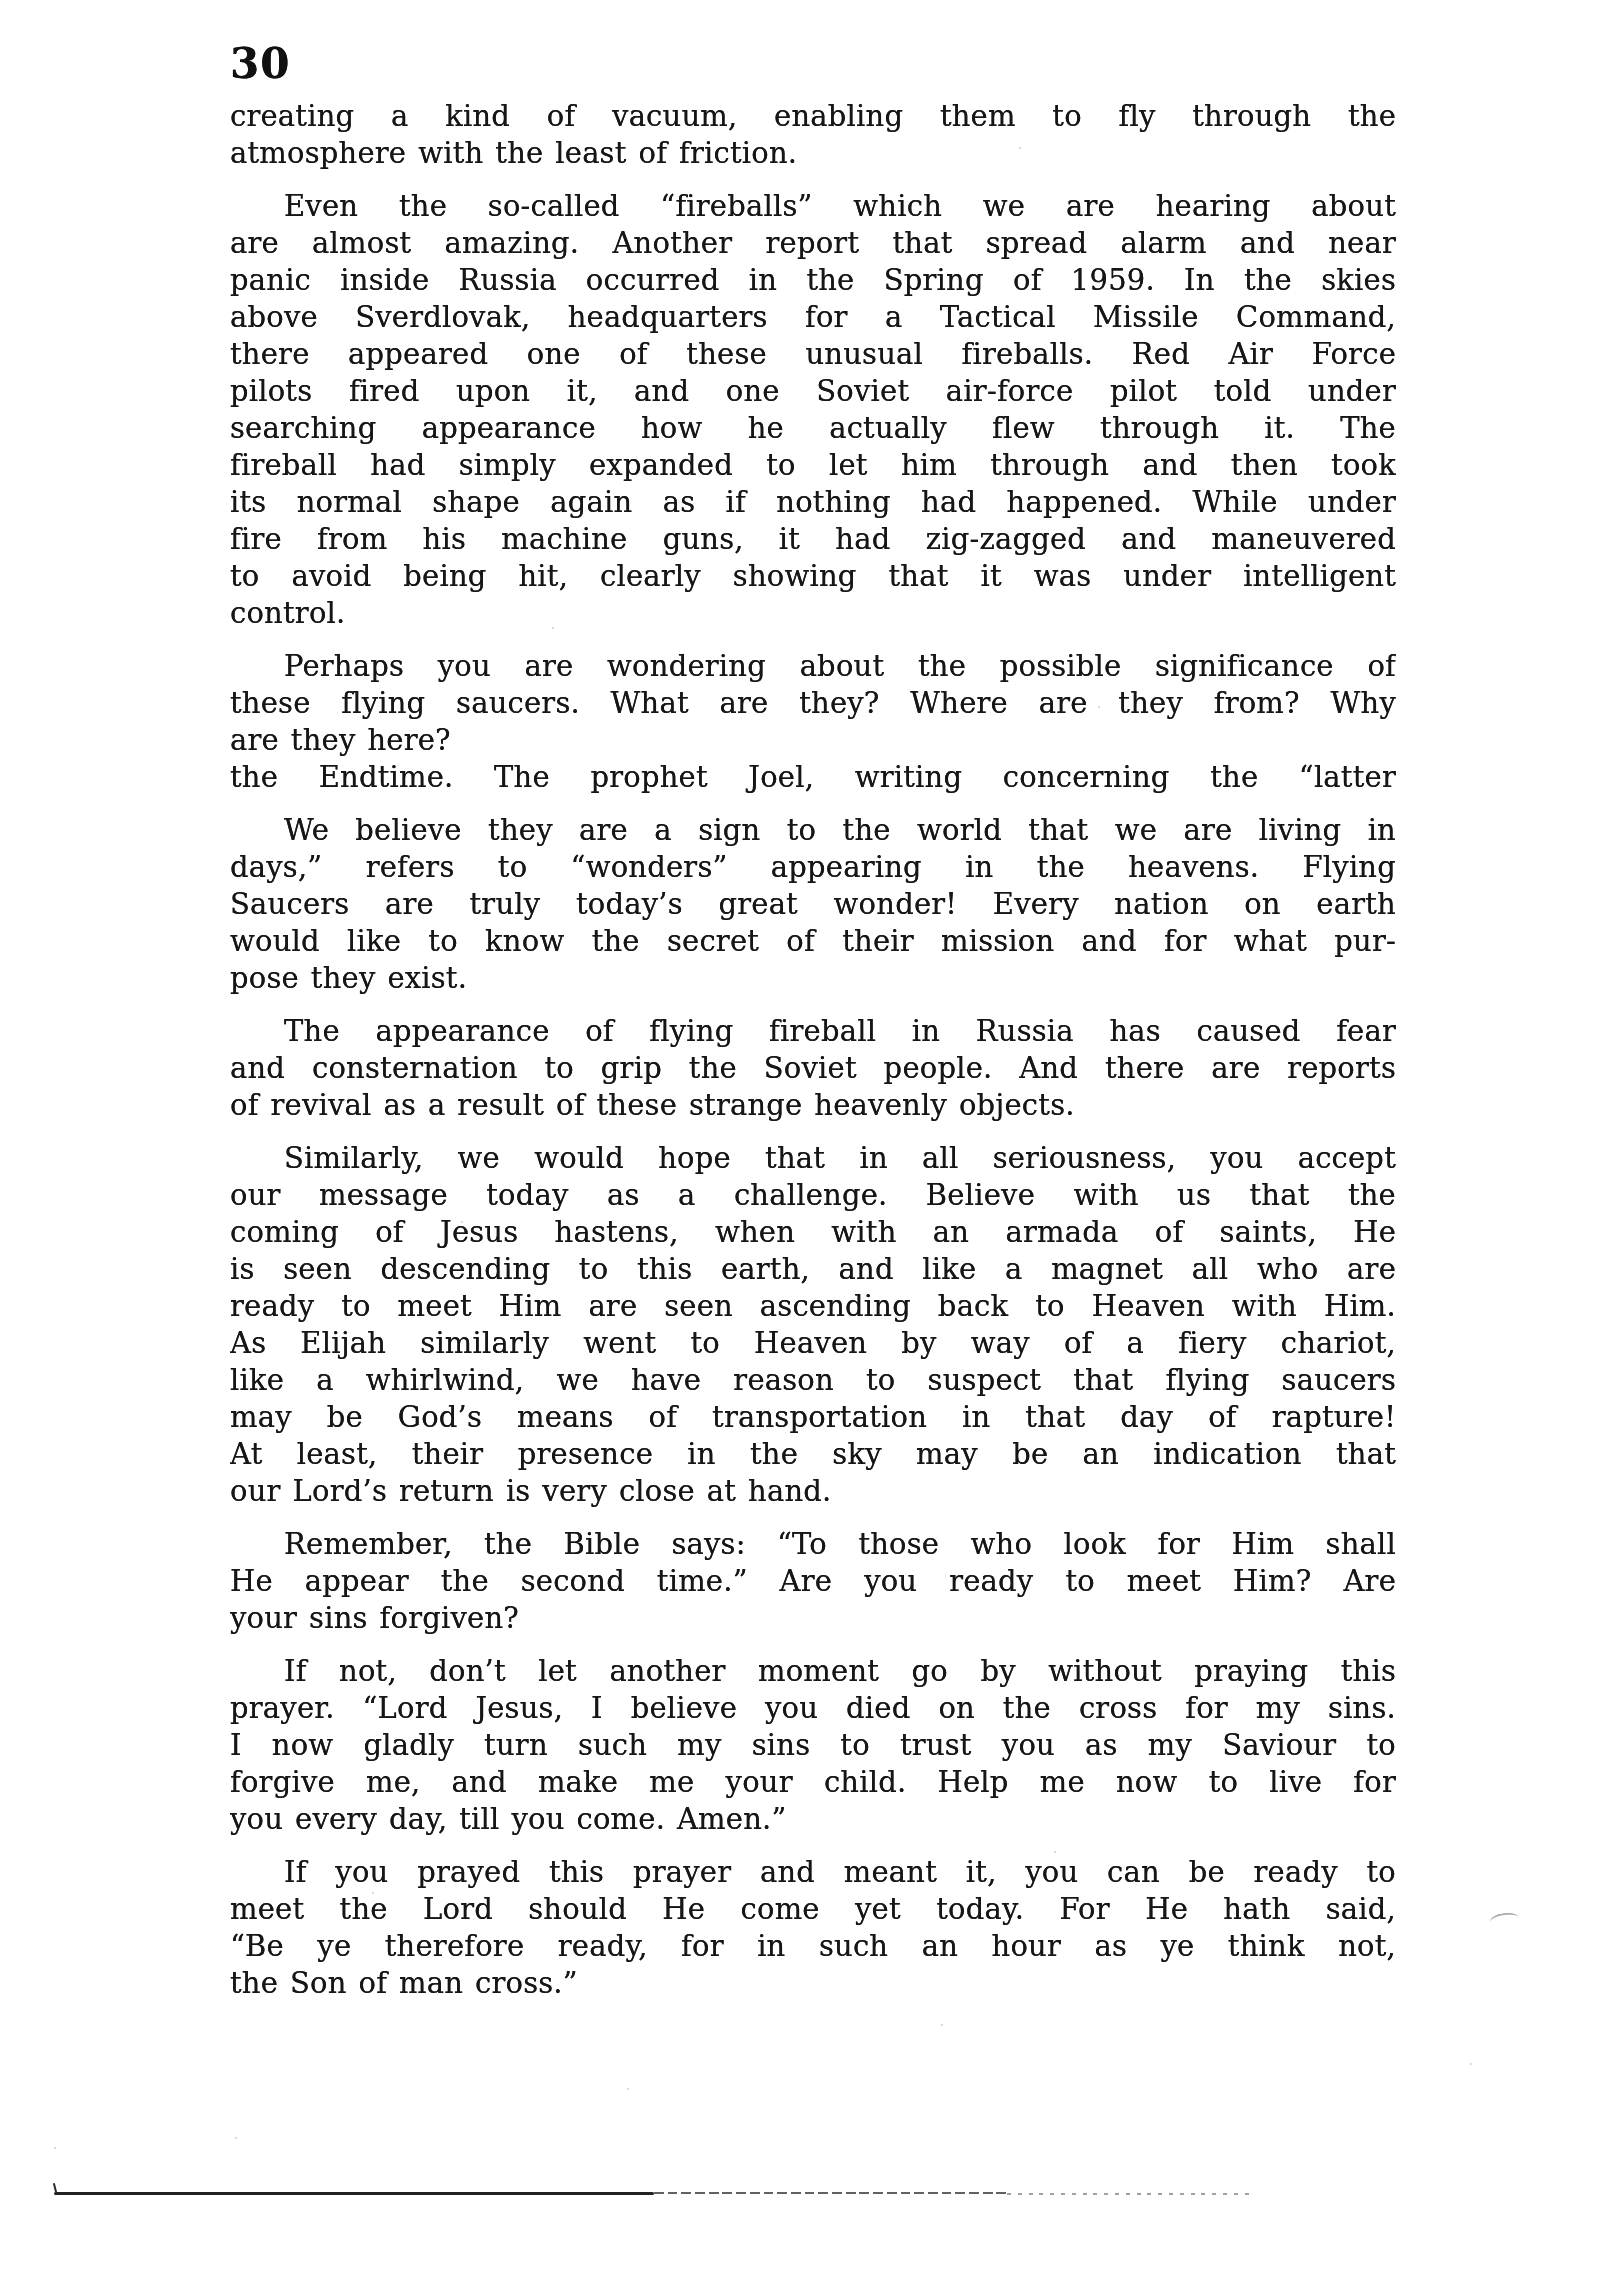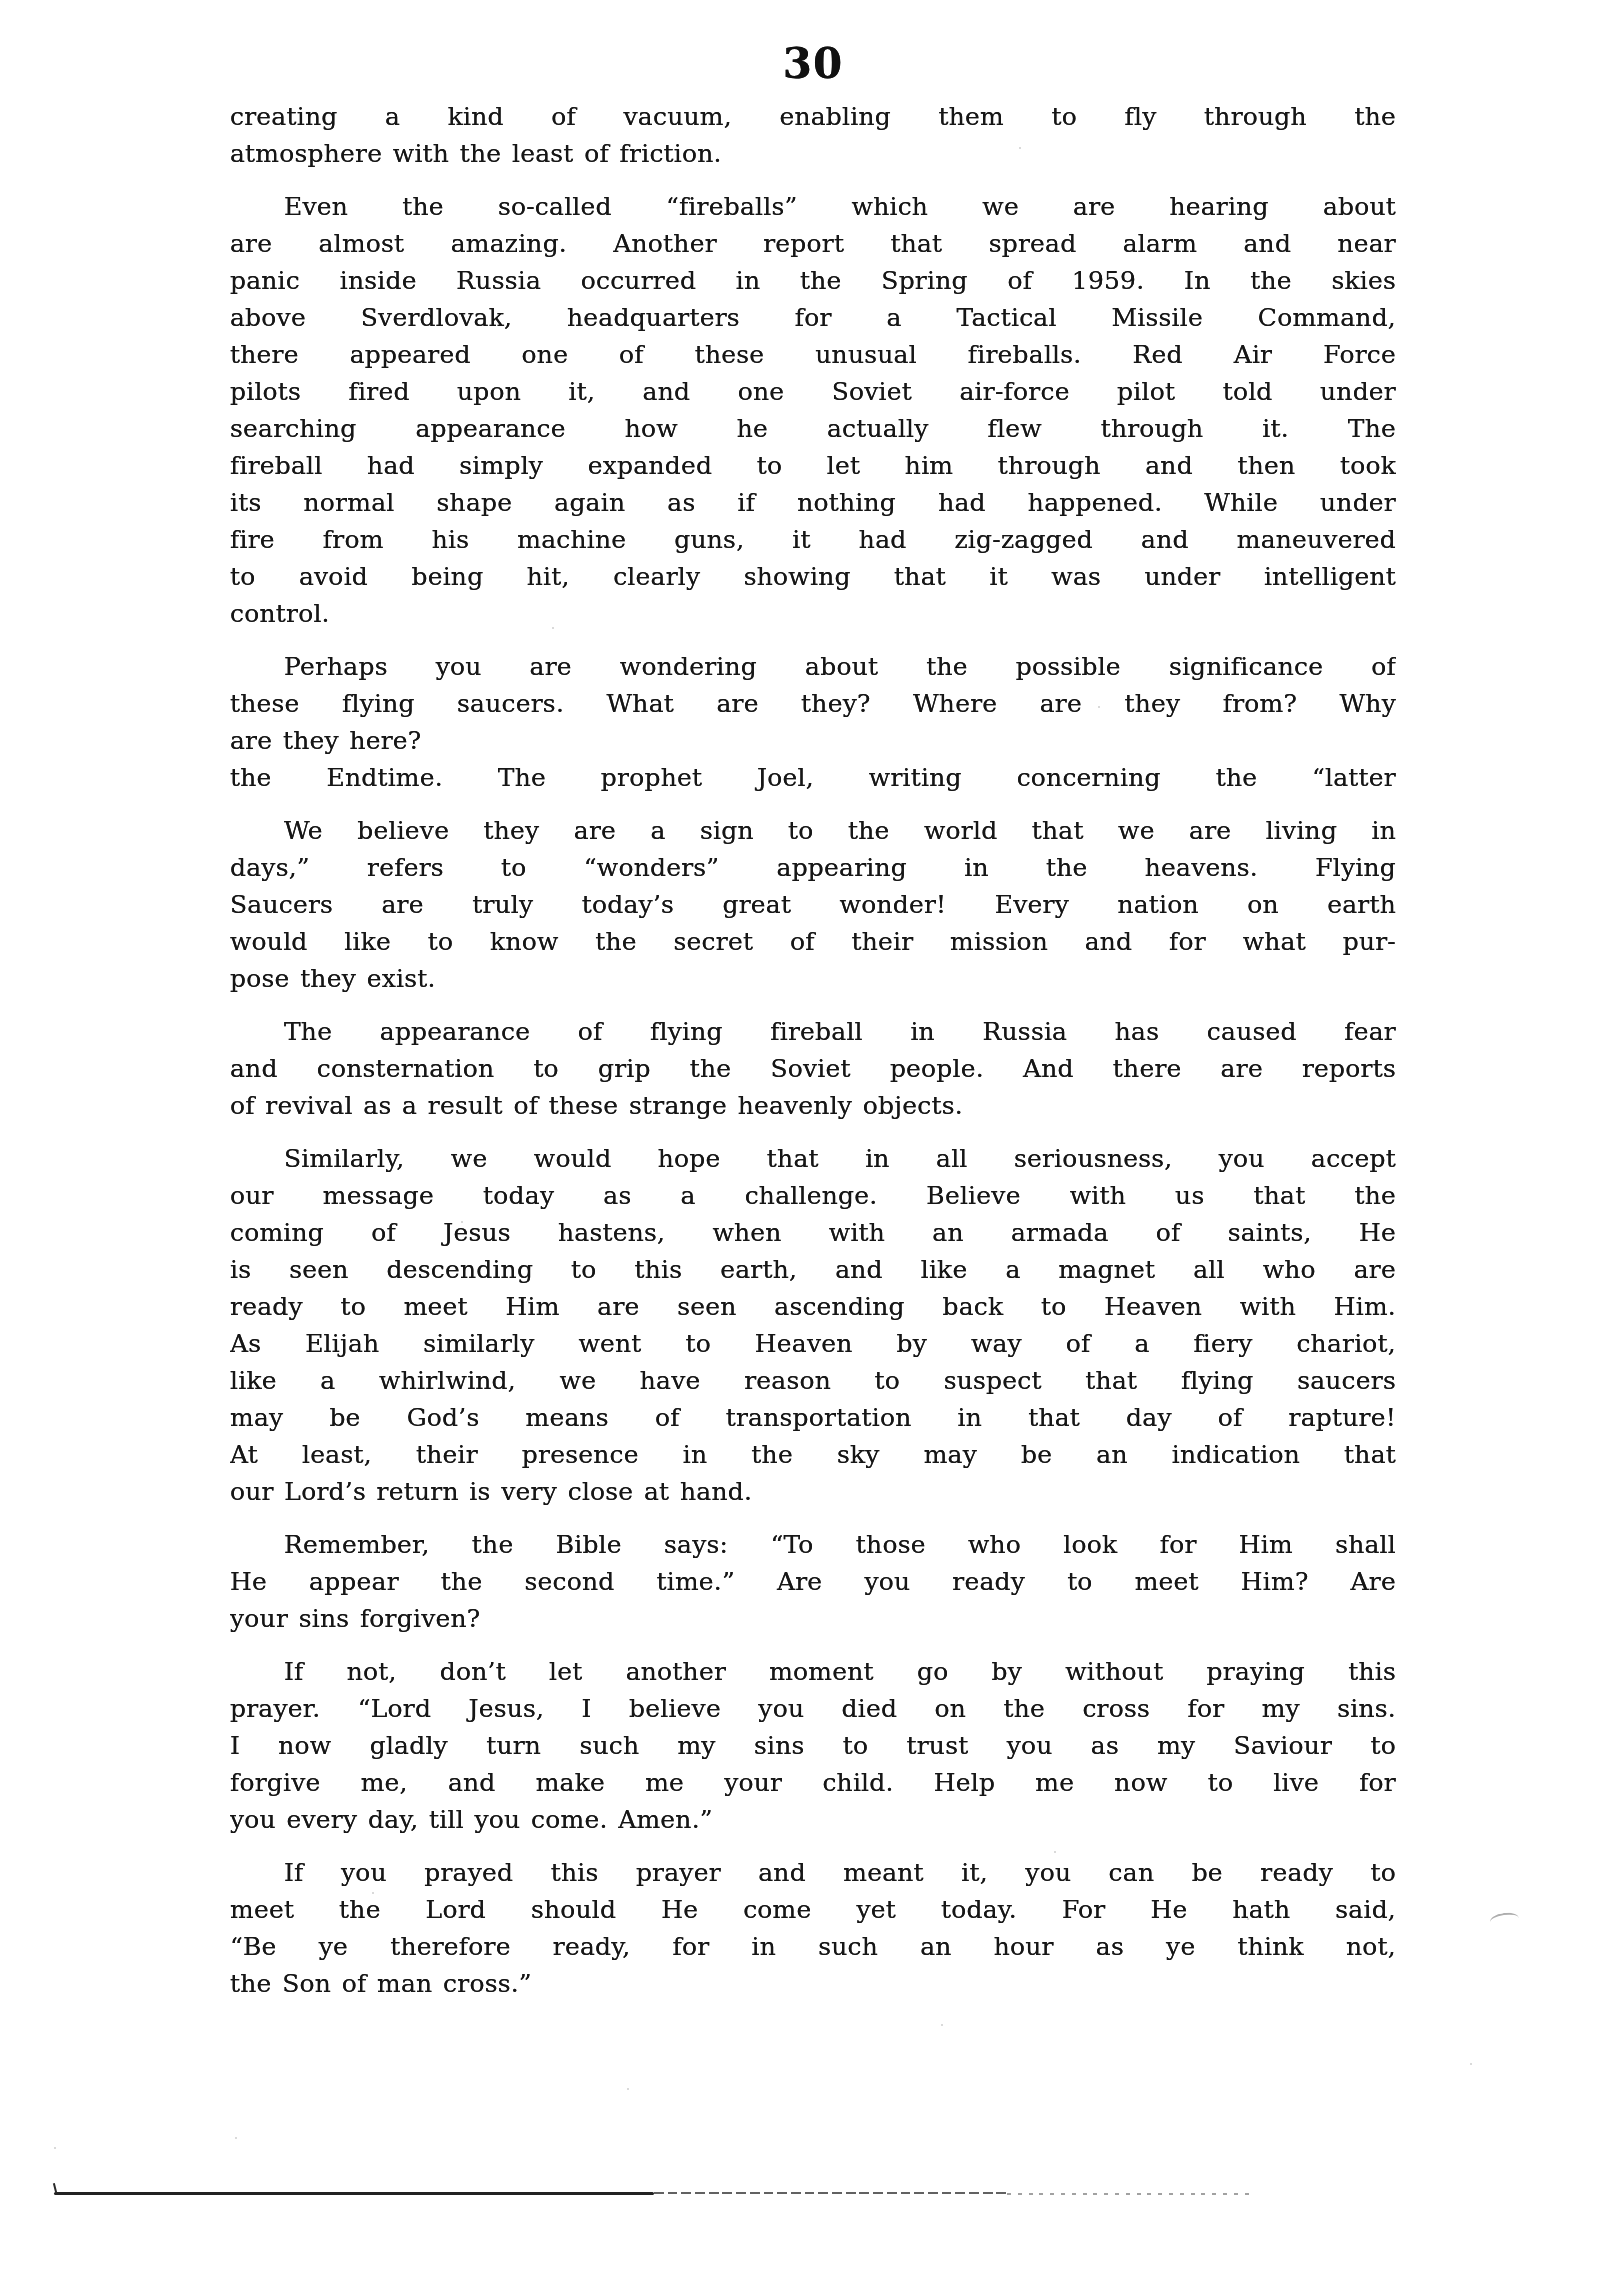--- a/index.html
+++ b/index.html
@@ -10,33 +10,32 @@
     background: #ffffff;
     overflow: hidden;
     font-family: "DejaVu Serif", "Liberation Serif", serif;
     color: #161616;
   }
   .page-number {
     position: absolute;
     top: 39px;
     left: 230px;
     width: 1166px;
-    text-align: center;
     font-size: 42px;
     font-weight: bold;
     letter-spacing: 1px;
     color: #111;
     text-shadow: 0 0 0.6px rgba(10,10,10,.9);
   }
   .text-block {
     position: absolute;
     top: 98px;
     left: 230px;
     width: 1166px;
-    font-size: 25px;
+    font-size: 29px;
     letter-spacing: 0.2px;
     word-spacing: 2.5px;
     text-shadow: 0 0 0.5px rgba(15,15,15,.85);
   }
   .para { margin: 0; }
   .line {
     height: 37px;
     line-height: 37px;
     overflow: hidden;
     text-align: justify;

